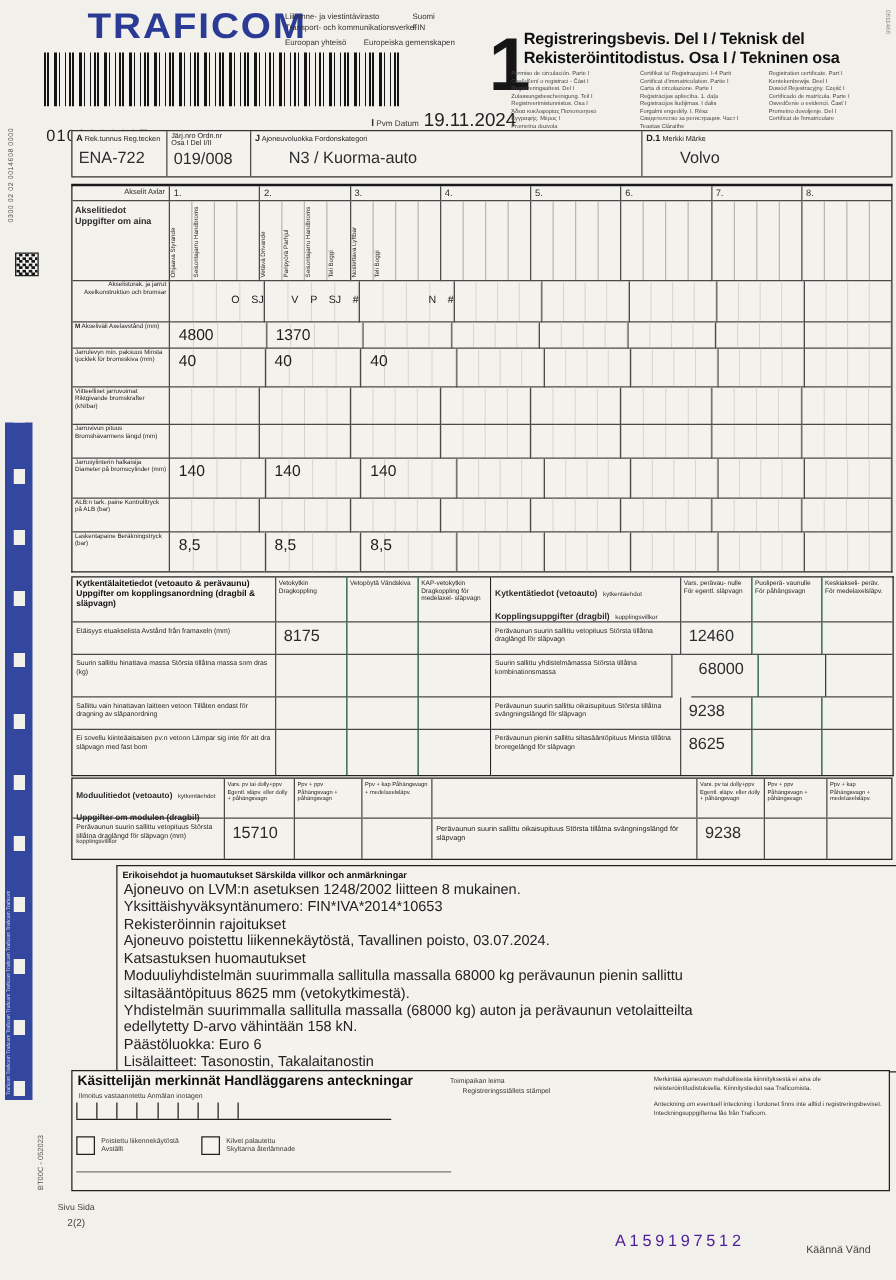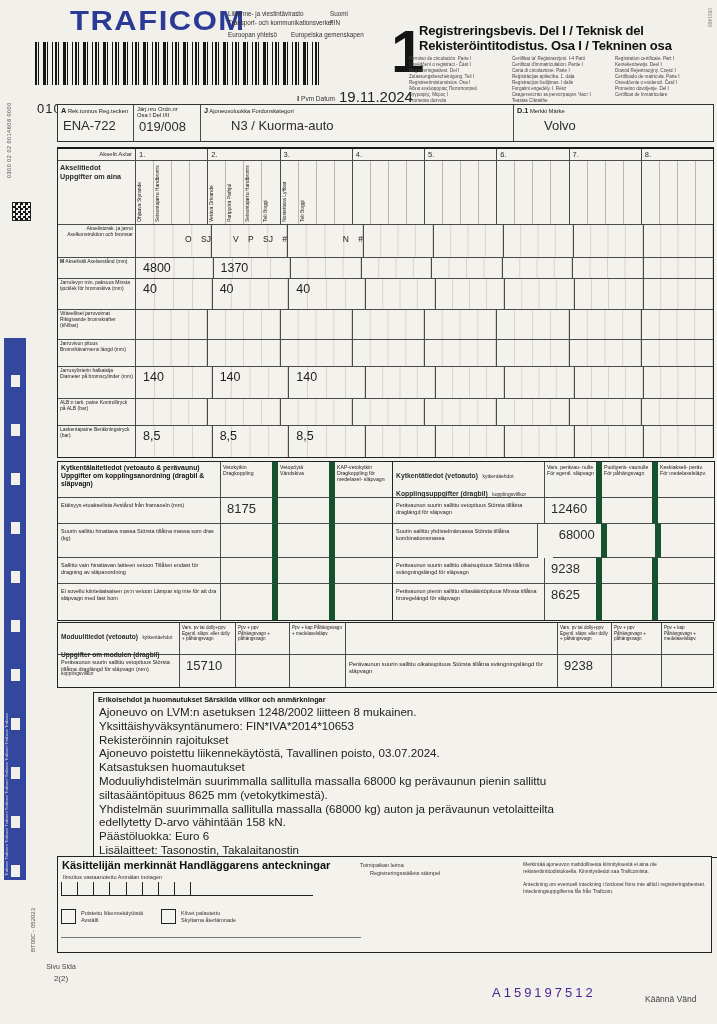--- a/index.html
+++ b/index.html
@@ -58,21 +58,21 @@
   .vlab{writing-mode:vertical-rl;transform:rotate(180deg);font-size:5px;line-height:1.15;color:#222;padding:2px 1px 2px 1px;height:calc(100% - 4px);}
   .gridl{background-image:linear-gradient(90deg,transparent calc(100% - 1px),#d6d4cc calc(100% - 1px));background-size:25% 100%;background-repeat:repeat-x;}
   .ax-v{font-size:12.5px;padding:3px 0 0 7px;color:#1d1d1d;}
   .ax-k{font-size:8.5px;word-spacing:7px;padding:9px 0 0 6px;color:#222;}
 
   
   #coupling{left:57px;top:461px;display:flex;}
   .ctable{background:#f4f2ec;border:1.4px solid #222;}
   .c-row{display:flex;}
   .c-l{box-sizing:border-box;border-right:1px solid #4a4a4a;border-bottom:1px solid #4a4a4a;}
-  .c-c{box-sizing:border-box;border-right:6px solid #14532d;border-bottom:1px solid #4a4a4a;}
+  .c-c{box-sizing:border-box;border-right:1px solid #14532d;border-bottom:1px solid #4a4a4a;}
   .c-row .c-c:last-child{border-right:none;}
   .c-row:last-child .c-l,.c-row:last-child .c-c{border-bottom:none;}
   .ct-title{font-size:6.8px;font-weight:bold;line-height:1.2;padding:2px 3px;color:#111;}
   .ct-col{font-size:5.2px;line-height:1.2;padding:2px 2px;color:#222;}
   .c-lab{font-size:5.5px;line-height:1.25;padding:4px 3px;color:#222;}
   .c-val{font-size:13px;padding:3px 0 0 6px;}
 
   
   #module{left:57px;top:622px;display:flex;border:1.4px solid #222;background:#f4f2ec;}
   #module .m-c{box-sizing:border-box;border-right:1px solid #4a4a4a;}

